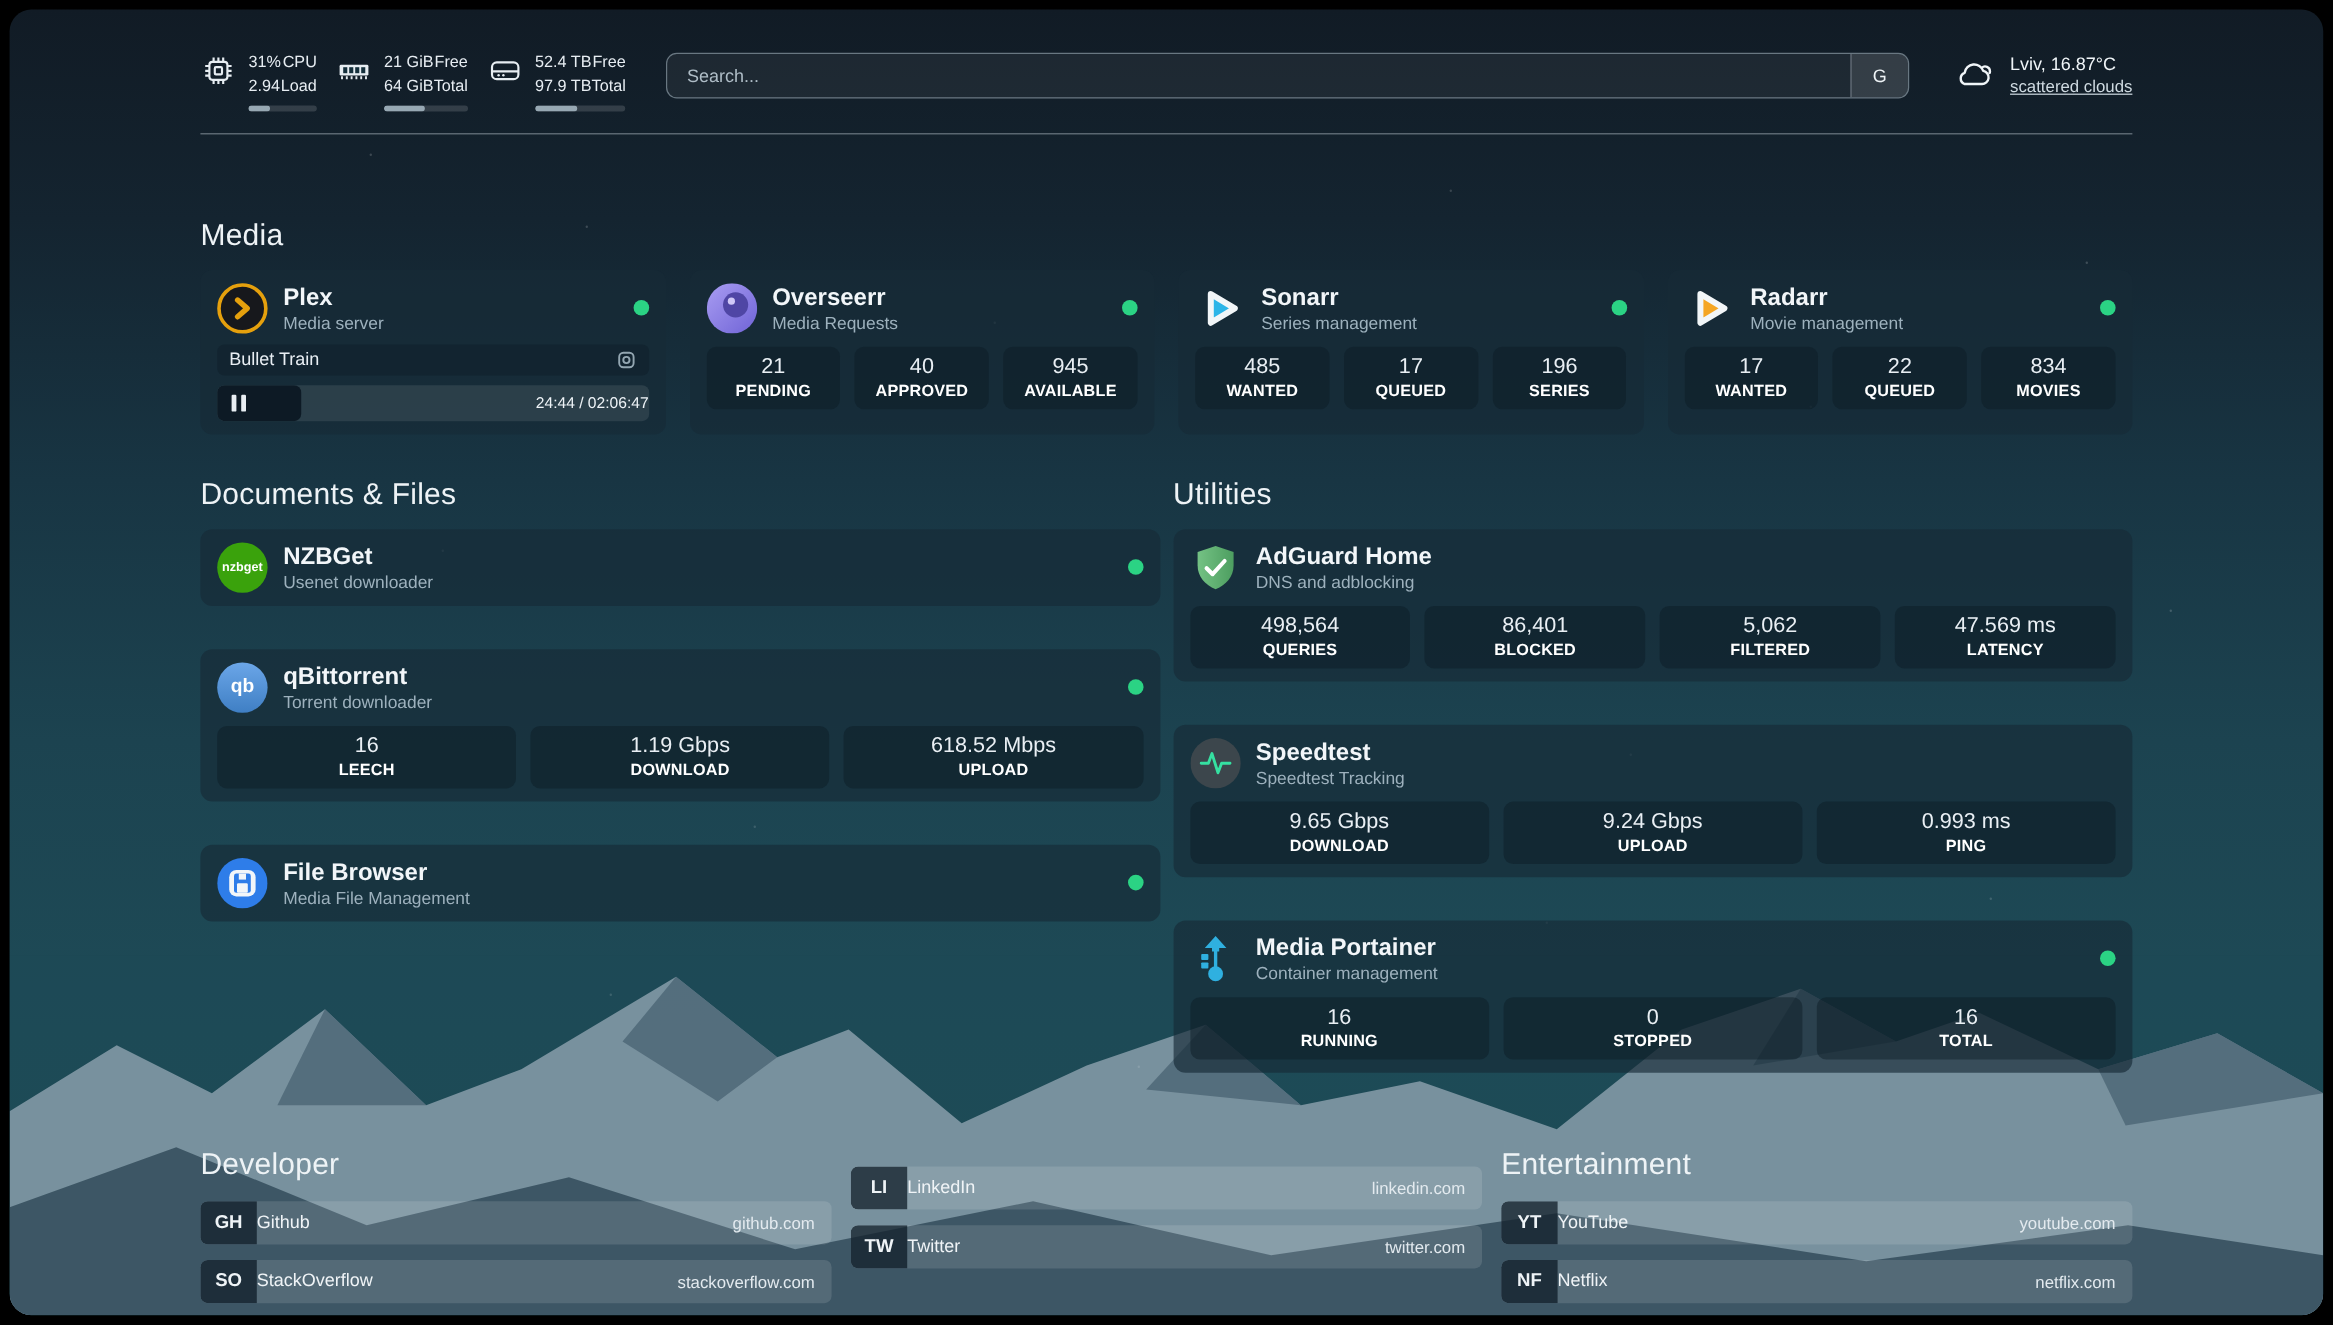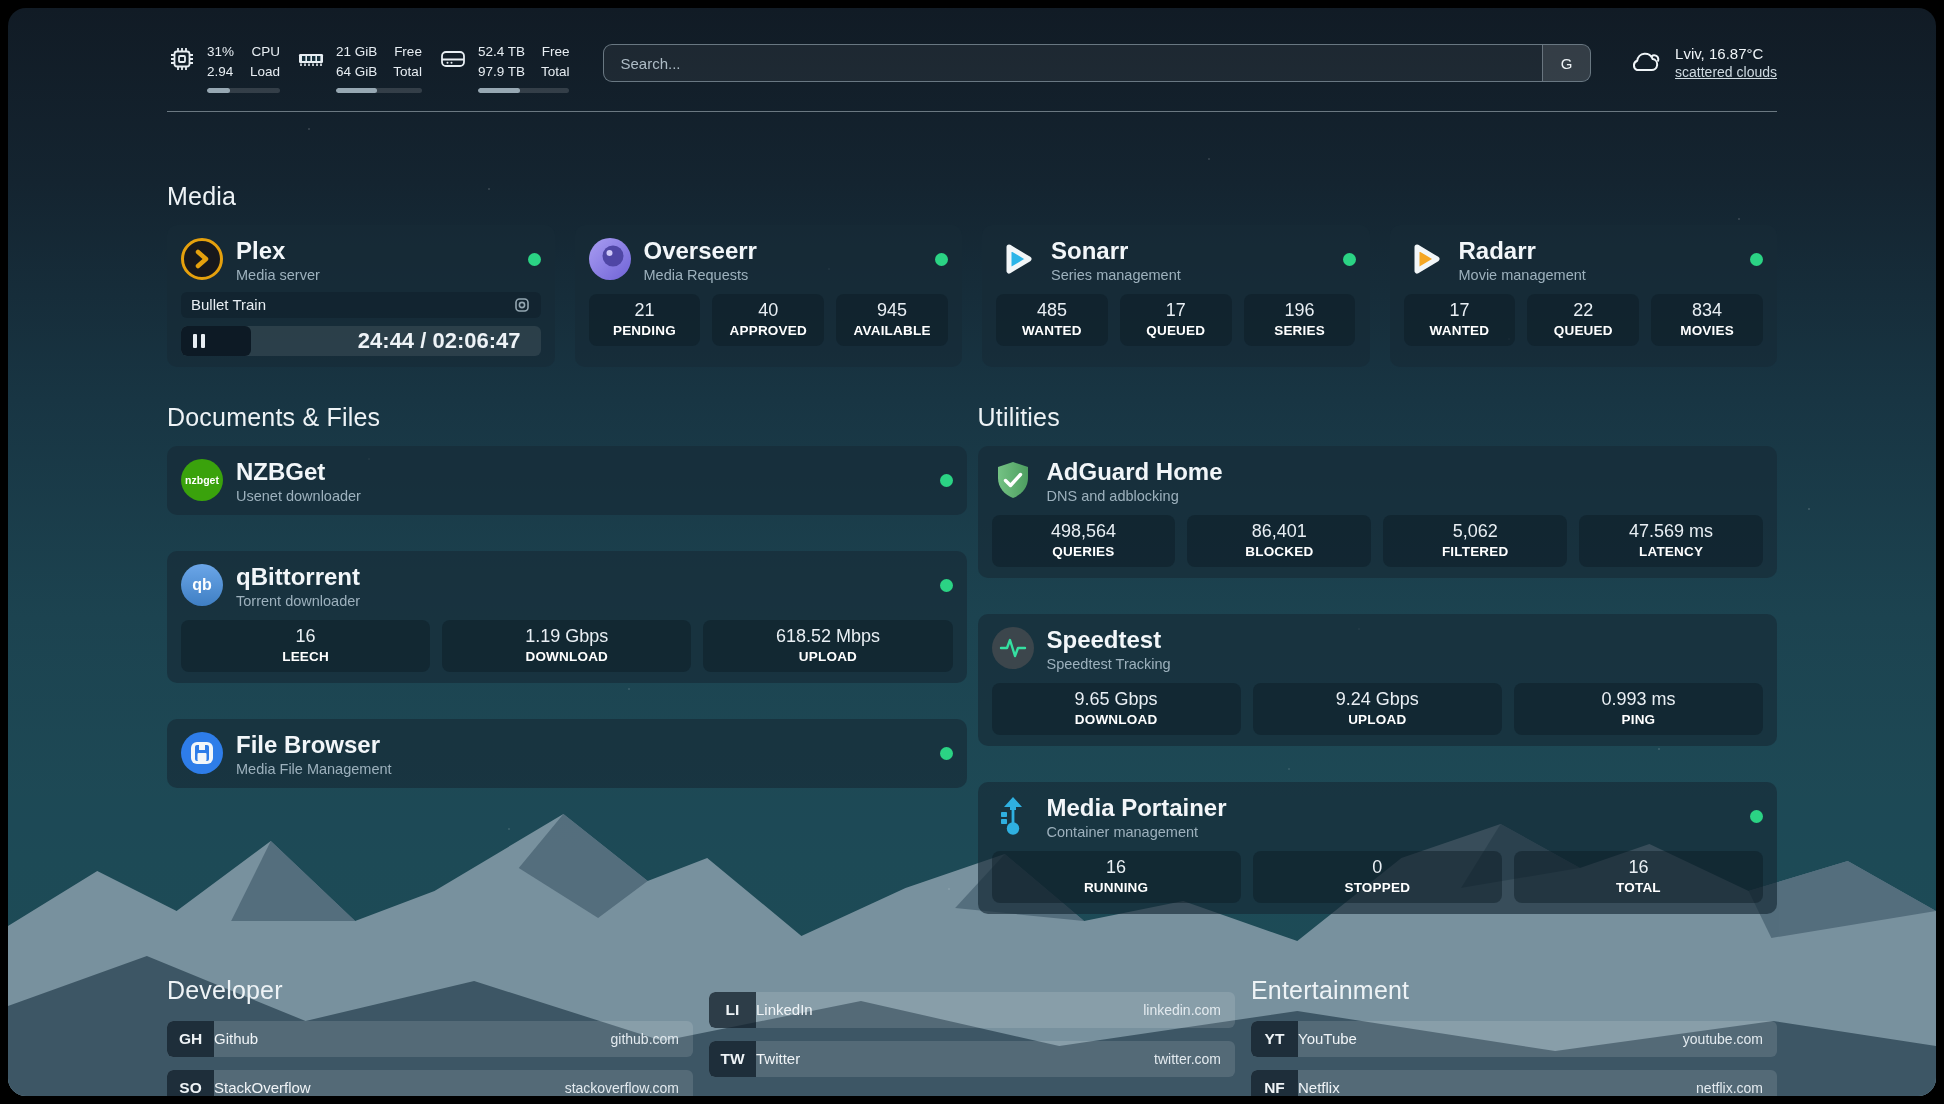--- a/index.html
+++ b/index.html
@@ -13,21 +13,21 @@
       760px 420px 0 rgba(255,255,255,.45), 1050px 500px 0 rgba(255,255,255,.4), 1500px 380px 0 rgba(255,255,255,.5),
       320px 560px 0 rgba(255,255,255,.4), 980px 640px 0 rgba(255,255,255,.35), 1350px 620px 0 rgba(255,255,255,.45),
       200px 700px 0 rgba(255,255,255,.4), 640px 760px 0 rgba(255,255,255,.35); }
   .content { position:relative; width:1610px; margin:0 auto; }
 
   
   .header { display:flex; align-items:flex-start; padding-top:34px; }
   .hstats { display:flex; gap:16px; }
   .hstat { display:flex; gap:10px; align-items:flex-start; }
   .hstat-icon { width:30px; height:30px; flex:none; margin-top:2px; }
-  .hstat-cols { display:flex; gap:16px; }
+  .hstat-cols { display:flex; }
   .hstat-col { font-size:13.5px; color:#e7edf2; line-height:1.5; white-space:nowrap; }
   .hstat-col.right { text-align:right; }
   .hstat-bar { margin-top:5px; height:5px; border-radius:3px; background:rgba(255,255,255,.14); overflow:hidden; }
   .hstat-bar .fill { height:100%; border-radius:3px; background:#97a8b3; }
   .search-wrap { flex:1; margin:2px 36px 0 34px; height:38px; display:flex; align-items:stretch;
                  border:1px solid rgba(170,185,196,.55); border-radius:9px; background:rgba(255,255,255,.05); overflow:hidden; }
   .search-wrap input { flex:1; background:transparent; border:none; outline:none; padding:0 16px; font-size:15px; color:#e7edf2; font-family:"Liberation Sans",sans-serif; }
   .search-wrap input::placeholder { color:#aebcc6; }
   .search-engine { width:48px; display:flex; align-items:center; justify-content:center; background:rgba(255,255,255,.10);
                    border-left:1px solid rgba(170,185,196,.45); color:#eef3f6; font-size:15px; cursor:pointer; }
@@ -38,38 +38,38 @@
   .divider { margin-top:18px; height:1px; background:rgba(215,228,235,.45); }
 
   
   .section-title { font-size:25px; font-weight:500; color:#eef3f6; letter-spacing:.2px; }
   .media-title { margin-top:70px; }
   .media-row { display:flex; gap:20px; margin-top:14px; }
   .card { background:rgba(23,43,54,.66); border-radius:10px; padding:11px 14px; position:relative; }
   .media-row .card { flex:1; }
   .card-head { display:flex; align-items:center; gap:13px; }
   .app-icon { width:42px; height:42px; flex:none; }
-  .card-title { font-size:24px; font-weight:700; color:#f2f6f9; line-height:1.25; }
+  .card-title { font-size:20px; font-weight:700; color:#f2f6f9; line-height:1.25; }
   .card-desc { font-size:14.5px; color:#9db1bd; margin-top:1px; }
   .status-dot { width:13px; height:13px; border-radius:50%; background:#2bd384; margin-left:auto; align-self:center; flex:none; }
   .stats-row { display:flex; gap:12px; margin-top:11px; }
   .stat-box { flex:1; background:rgba(10,26,36,.45); border-radius:8px; text-align:center; padding:6px 4px 8px; }
   .stat-value { font-size:18px; color:#e9eff4; white-space:nowrap; }
   .stat-label { font-size:13.5px; font-weight:700; color:#fff; margin-top:2px; letter-spacing:.2px; }
 
   
   .now-playing { margin-top:9px; background:rgba(12,28,38,.40); border-radius:6px; padding:4px 10px;
                  display:flex; align-items:center; justify-content:space-between; }
   .np-title { font-size:15px; color:#e8eef3; }
   .progress-row { margin-top:8px; height:30px; border-radius:6px; background:rgba(255,255,255,.09); position:relative; overflow:hidden;
                   display:flex; align-items:center; }
   .progress-fill { position:absolute; left:0; top:0; bottom:0; background:rgba(9,22,32,.88); border-radius:6px; }
   .pause-btn { position:relative; z-index:2; margin-left:12px; display:flex; gap:4px; cursor:pointer; }
   .pause-btn span { width:4px; height:14px; background:#e8eef3; border-radius:1px; display:block; }
-  .time-text { position:absolute; right:20px; font-size:22px; font-weight:700; color:#eef3f7; z-index:2; }
+  .time-text { position:absolute; right:0; font-size:13px; font-weight:400; color:#eef3f7; z-index:2; }
 
   .columns { display:flex; gap:11px; margin-top:36px; }
   .col { flex:1; }
   .col-cards { display:flex; flex-direction:column; gap:36px; margin-top:14px; }
 
   
   .bookmarks { display:flex; gap:16px; margin-top:62px; }
   .bm-col { flex:1; }
   .bm-list { display:flex; flex-direction:column; gap:13px; margin-top:16px; }
   .bm-row { height:36px; border-radius:6px; background:rgba(255,255,255,.12); display:flex; align-items:center; overflow:hidden; cursor:pointer; }

